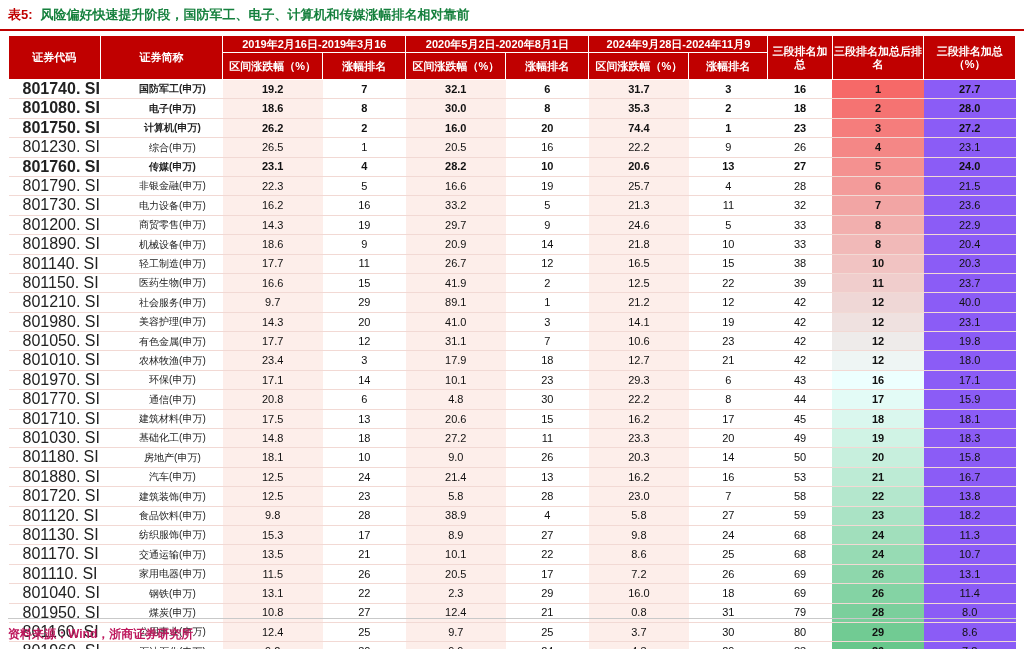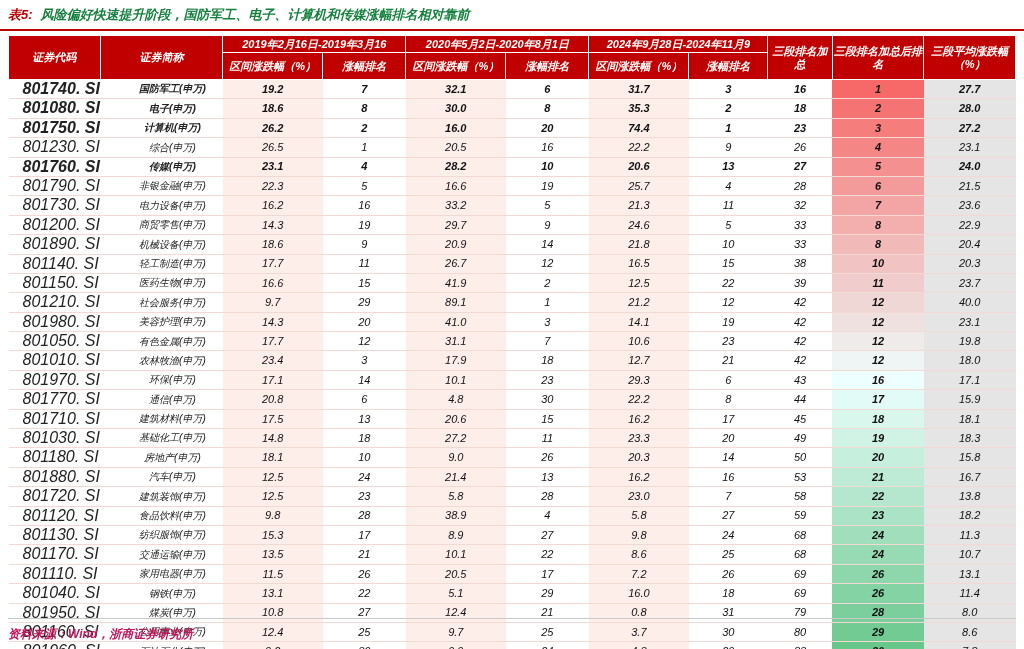--- a/index.html
+++ b/index.html
@@ -2,21 +2,21 @@
 <html><head>
 <meta charset="utf-8">
 <style>
   html,body{margin:0;padding:0;}
   body{
     width:1024px;
     font-family:"Liberation Sans","DejaVu Sans",sans-serif;
     background:#ffffff;
     color:#111;
   }
-  .page{width:1024px;height:649px;position:relative;overflow:hidden;font-style:italic;}
+  .page{width:1024px;height:649px;position:relative;overflow:hidden;}
 
   
   .title-row{
     display:flex;align-items:center;gap:8px;
     padding:6px 8px 5px 8px;
     border-bottom:2px solid #c00000;
   }
   .title-tag{
     color:#c00000;font-weight:bold;font-size:13px;white-space:nowrap;
   }
@@ -66,21 +66,21 @@
     font-size:10px;
     color:#222;
   }
   tbody tr.bold td.code,tbody tr.bold td.name{font-weight:bold;}
   tbody tr.bold td{font-weight:bold;}
 
   
   .c-range{background:#fdeeea;}
   .c-rank{background:#ffffff;}
   .c-sum{background:#ffffff;}
-  .c-avg{background:#e5e5e5;}
+  .c-avg{background:#8b5cf6;}
 
   .footer{
     position:absolute;
     left:8px;bottom:6px;
     font-size:12px;
     font-weight:bold;
     color:#be185d;
   }
   .sep-line{
     position:absolute;left:8px;right:8px;bottom:30px;height:1px;background:#c9c9c9;
@@ -112,21 +112,21 @@
     </colgroup>
     <thead>
       <tr class="h1">
         <th rowspan="2">证券代码</th>
         <th rowspan="2">证券简称</th>
         <th colspan="2">2019年2月16日-2019年3月16</th>
         <th colspan="2">2020年5月2日-2020年8月1日</th>
         <th colspan="2">2024年9月28日-2024年11月9</th>
         <th rowspan="2">三段排名加总</th>
         <th rowspan="2">三段排名加总后排名</th>
-        <th rowspan="2">三段平均涨跌幅（%）</th>
+        <th rowspan="2">三段排名加总（%）</th>
       </tr>
       <tr class="h2">
         <th>区间涨跌幅（%）</th>
         <th>涨幅排名</th>
         <th>区间涨跌幅（%）</th>
         <th>涨幅排名</th>
         <th>区间涨跌幅（%）</th>
         <th>涨幅排名</th>
       </tr>
     </thead>
@@ -467,21 +467,21 @@
           <td class="c-rank">26</td>
           <td class="c-sum">69</td>
           <td class="c-heat" style="background: rgb(142, 215, 172); font-weight: bold;">26</td>
           <td class="c-avg">13.1</td>
         </tr>
         <tr>
           <td class="code">801040. SI</td>
           <td class="name">钢铁(申万)</td>
           <td class="c-range">13.1</td>
           <td class="c-rank">22</td>
-          <td class="c-range">5.1</td>
+          <td class="c-range">2.3</td>
           <td class="c-rank">29</td>
           <td class="c-range">16.0</td>
           <td class="c-rank">18</td>
           <td class="c-sum">69</td>
           <td class="c-heat" style="background: rgb(132, 211, 164); font-weight: bold;">26</td>
           <td class="c-avg">11.4</td>
         </tr>
         <tr>
           <td class="code">801950. SI</td>
           <td class="name">煤炭(申万)</td>

